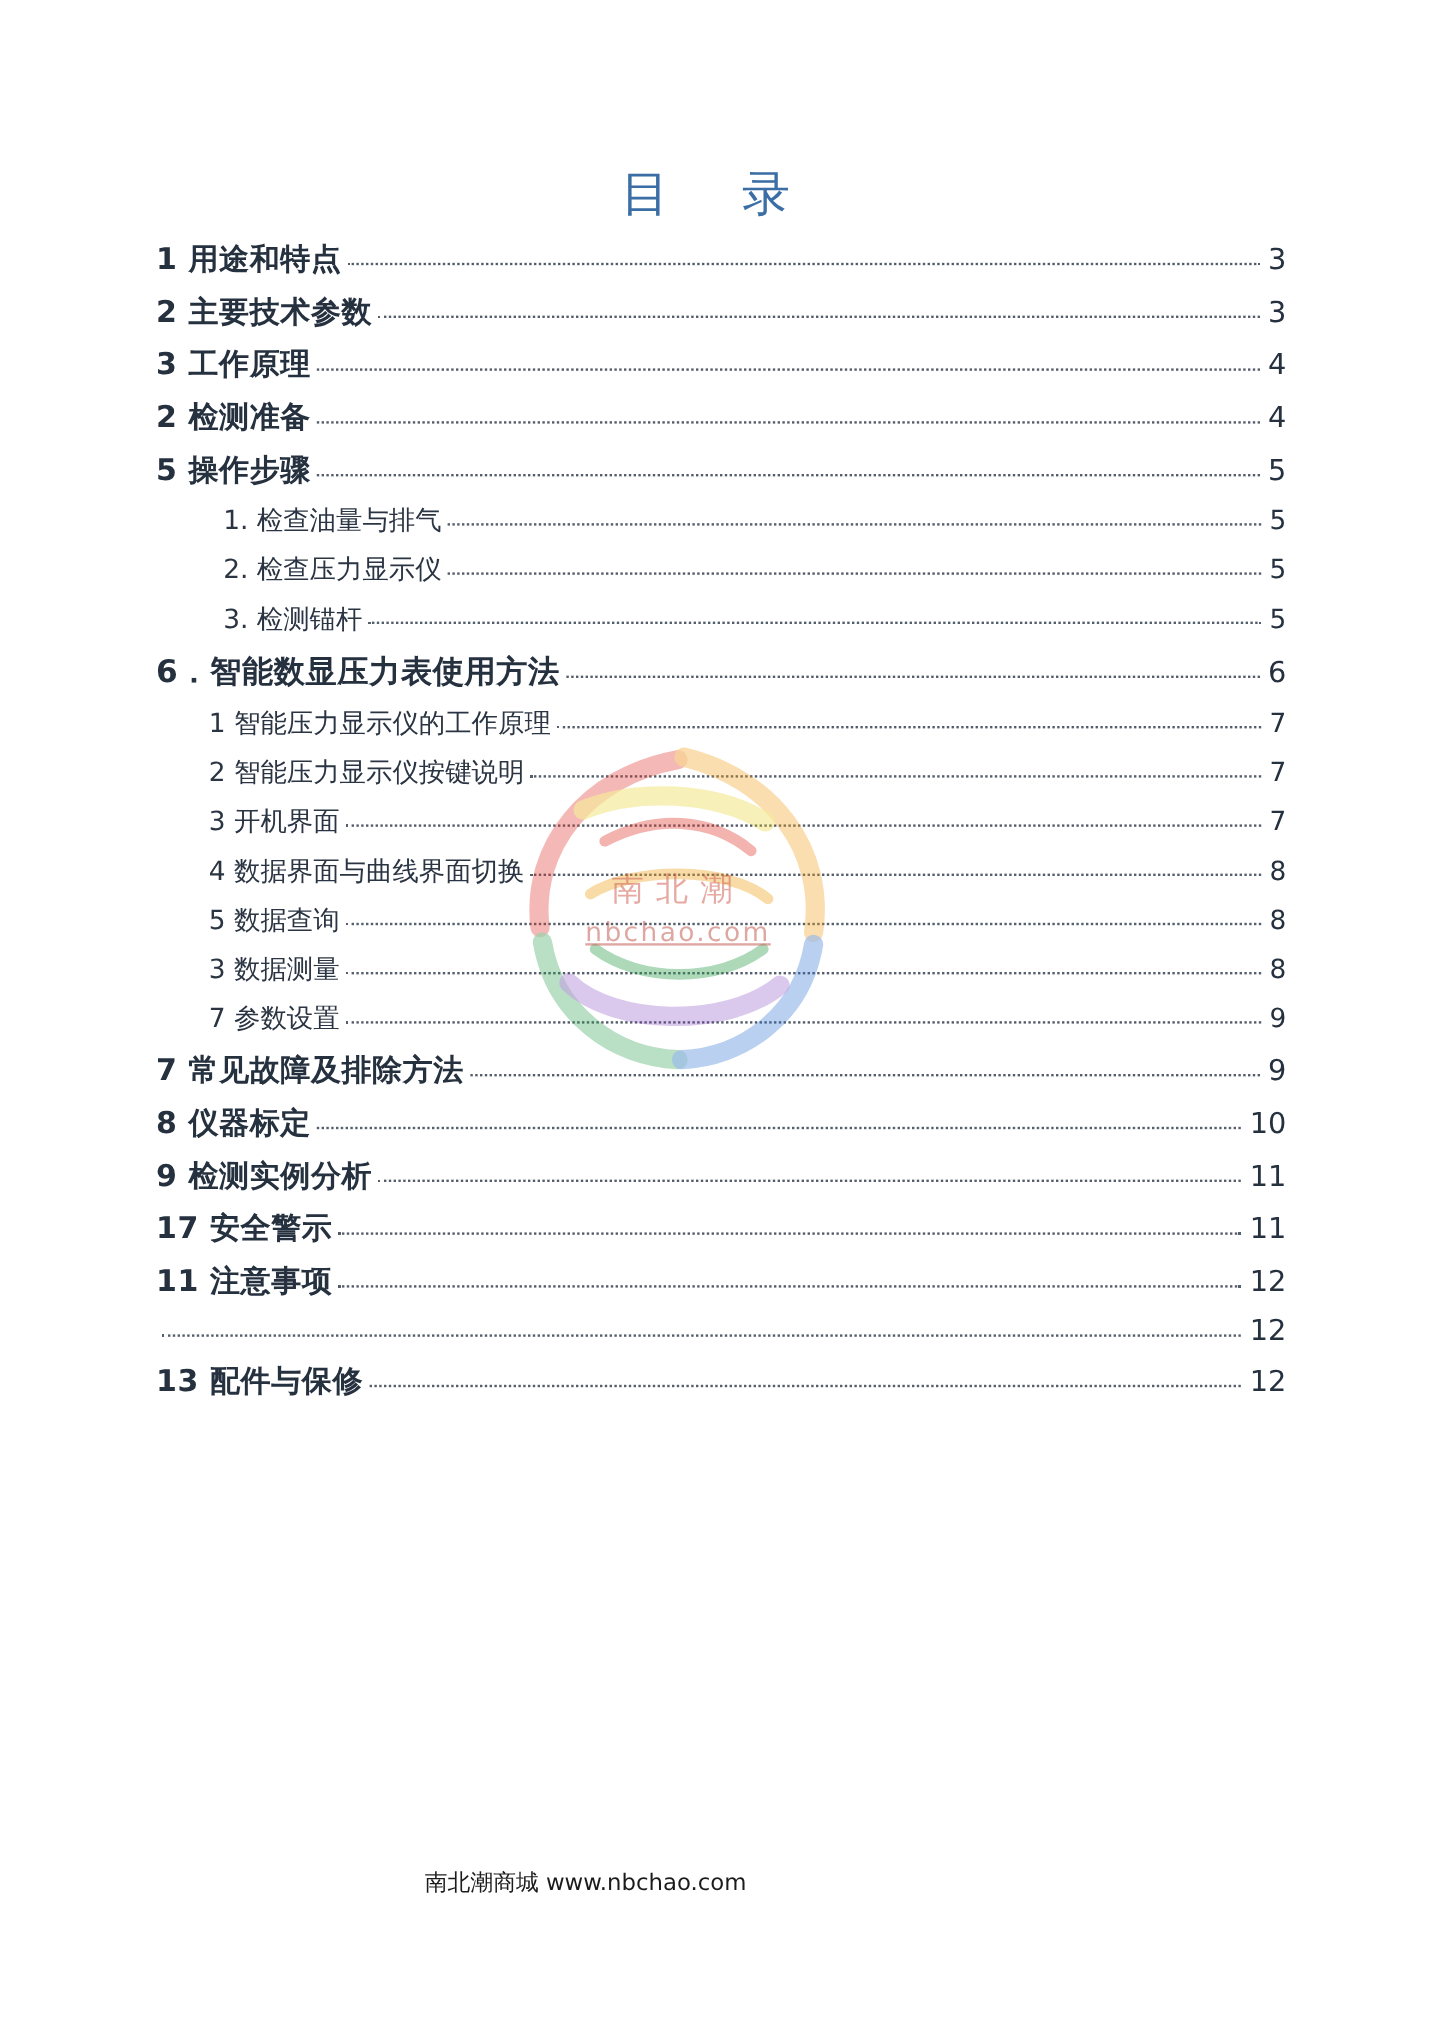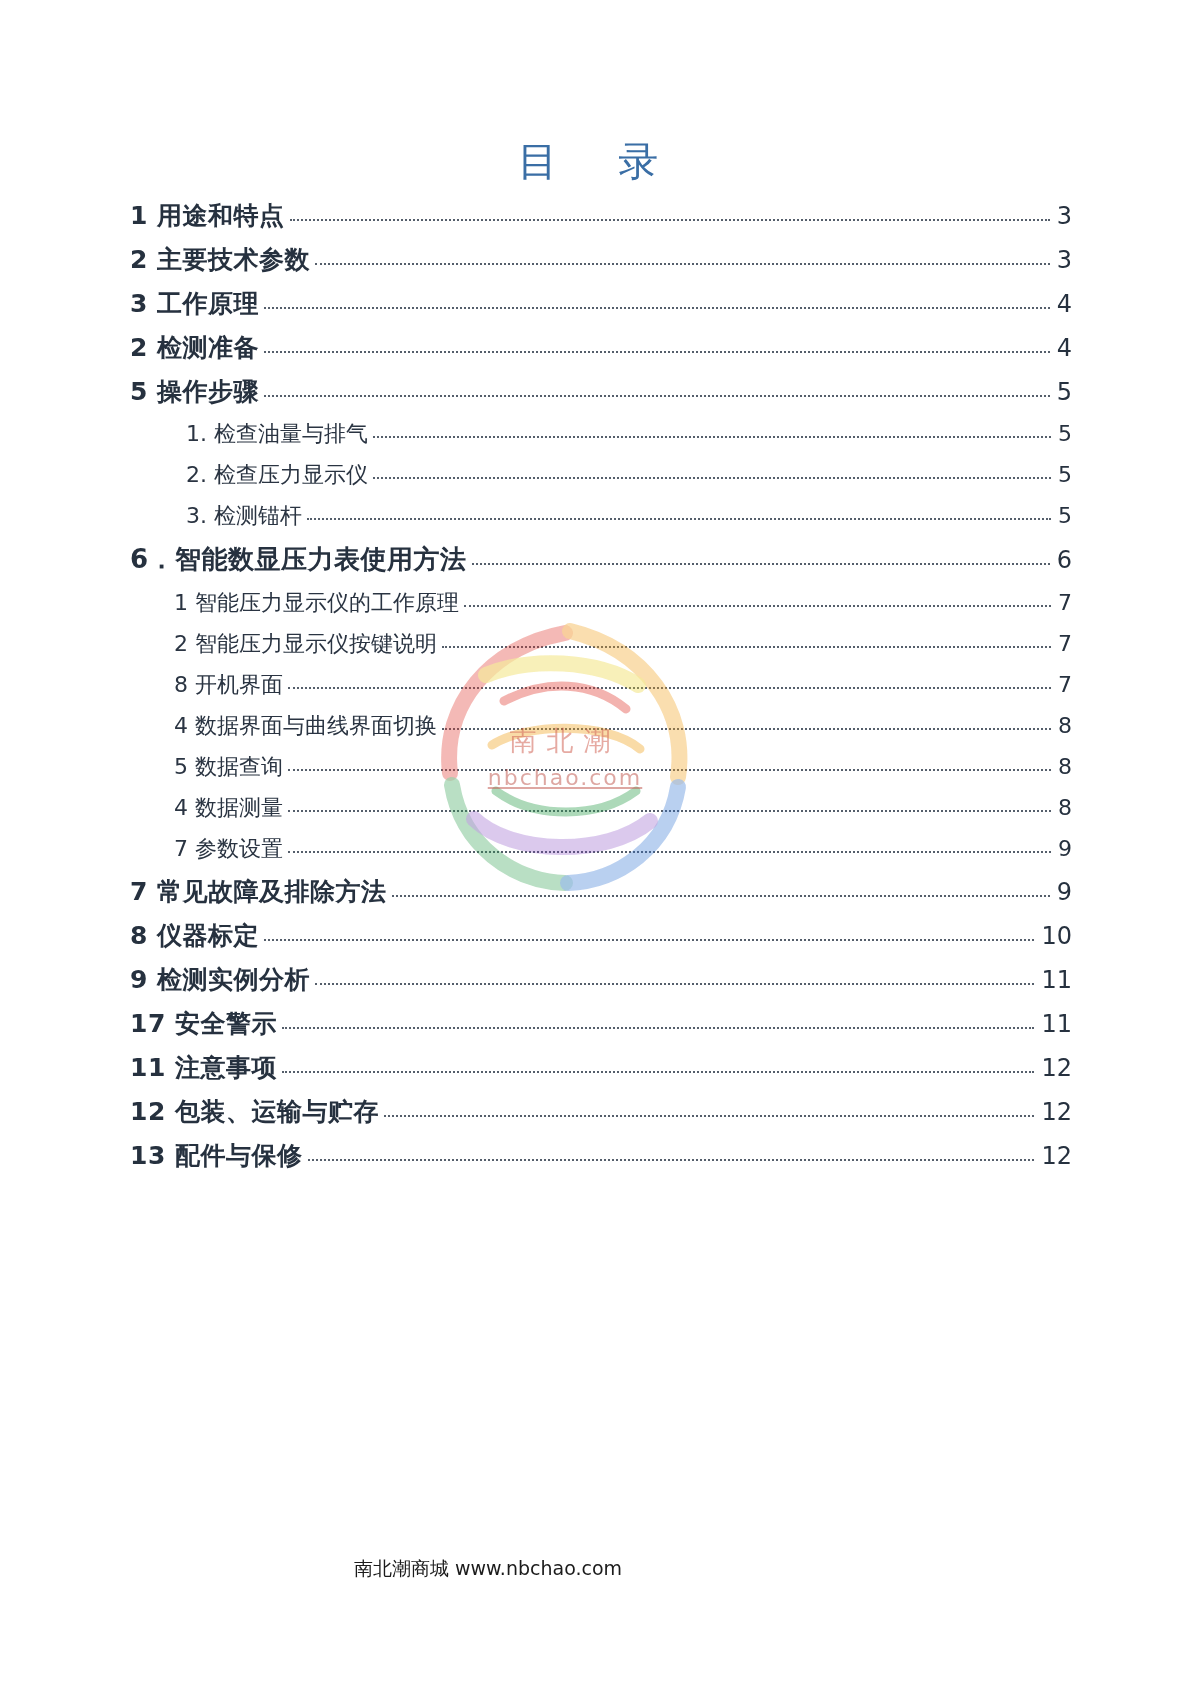--- a/index.html
+++ b/index.html
@@ -200,39 +200,39 @@
         <span class="pg">7</span>
       </li>
 
       <li class="toc-row lvl2b">
         <span class="lbl">2 智能压力显示仪按键说明</span>
         <span class="dots"></span>
         <span class="pg">7</span>
       </li>
 
       <li class="toc-row lvl2b">
-        <span class="lbl">8 开机界面</span>
+        <span class="lbl">3 开机界面</span>
         <span class="dots"></span>
         <span class="pg">7</span>
       </li>
 
       <li class="toc-row lvl2b">
         <span class="lbl">4 数据界面与曲线界面切换</span>
         <span class="dots"></span>
         <span class="pg">8</span>
       </li>
 
       <li class="toc-row lvl2b">
         <span class="lbl">5 数据查询</span>
         <span class="dots"></span>
         <span class="pg">8</span>
       </li>
 
       <li class="toc-row lvl2b">
-        <span class="lbl">4 数据测量</span>
+        <span class="lbl">3 数据测量</span>
         <span class="dots"></span>
         <span class="pg">8</span>
       </li>
 
       <li class="toc-row lvl2b">
         <span class="lbl">7 参数设置</span>
         <span class="dots"></span>
         <span class="pg">9</span>
       </li>
 
@@ -260,21 +260,20 @@
         <span class="pg">11</span>
       </li>
 
       <li class="toc-row lvl1">
         <span class="lbl">11  注意事项</span>
         <span class="dots"></span>
         <span class="pg">12</span>
       </li>
 
       <li class="toc-row lvl1">
-        <span class="lbl">12  包装、运输与贮存</span>
         <span class="dots"></span>
         <span class="pg">12</span>
       </li>
 
       <li class="toc-row lvl1">
         <span class="lbl">13  配件与保修</span>
         <span class="dots"></span>
         <span class="pg">12</span>
       </li>
 

